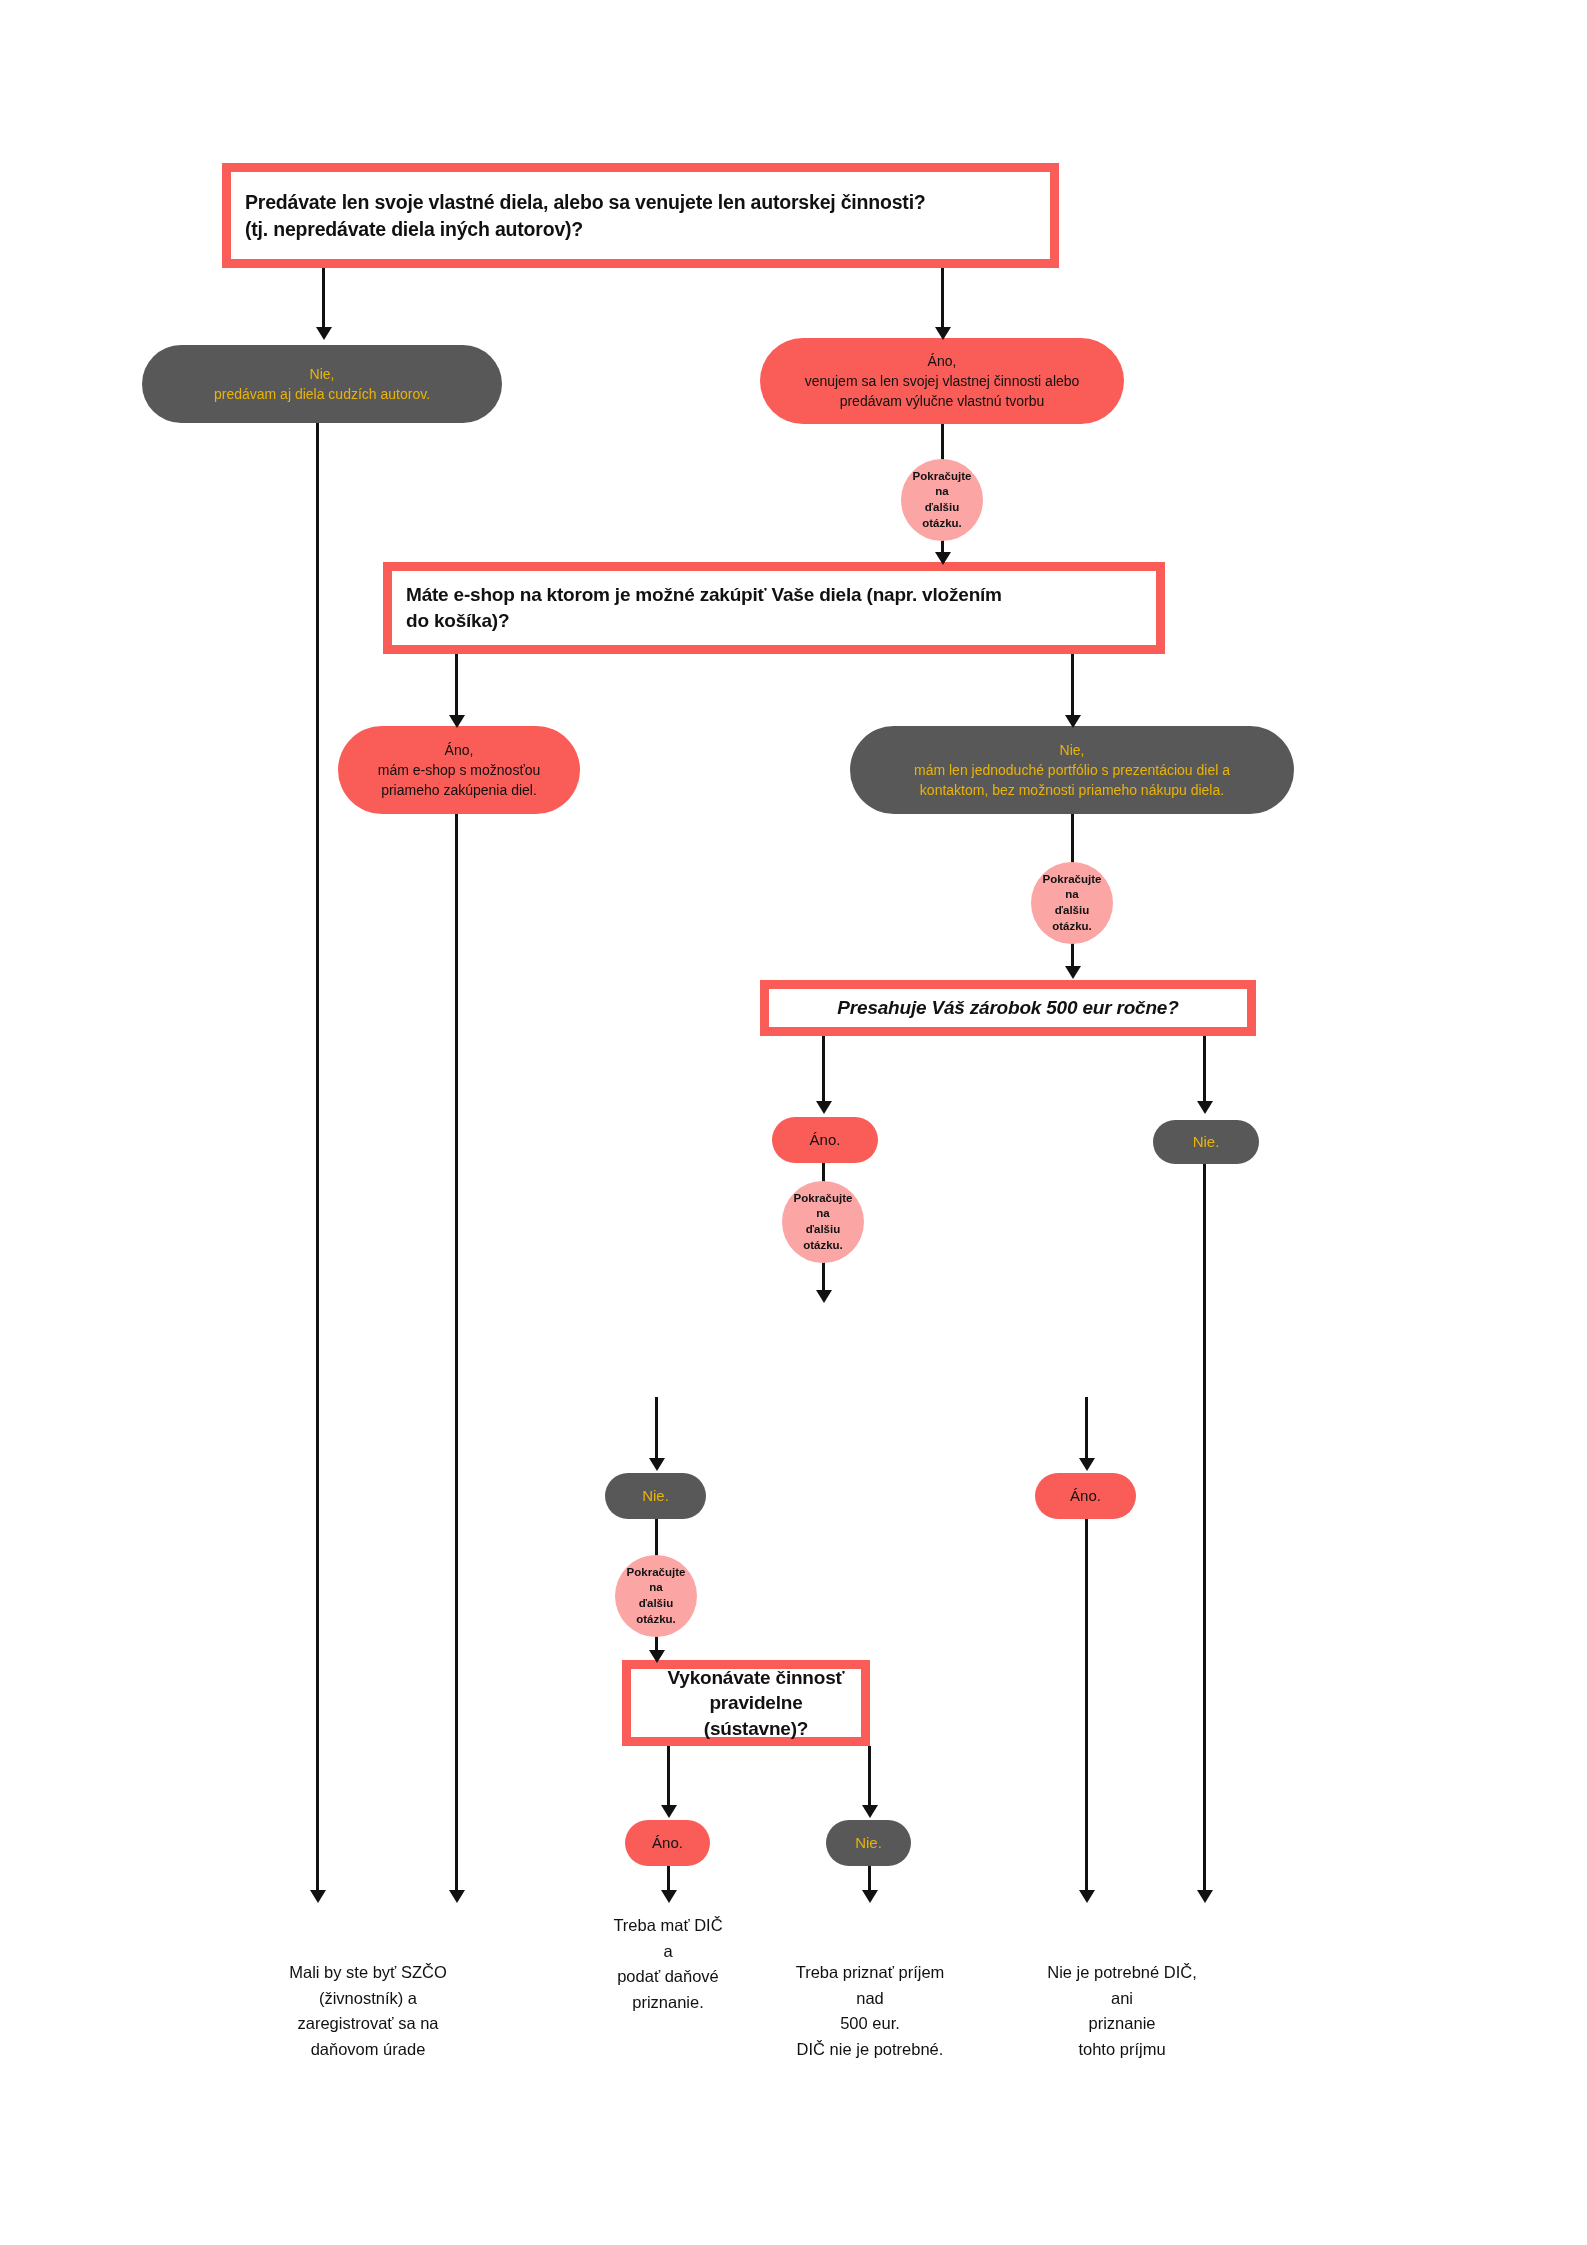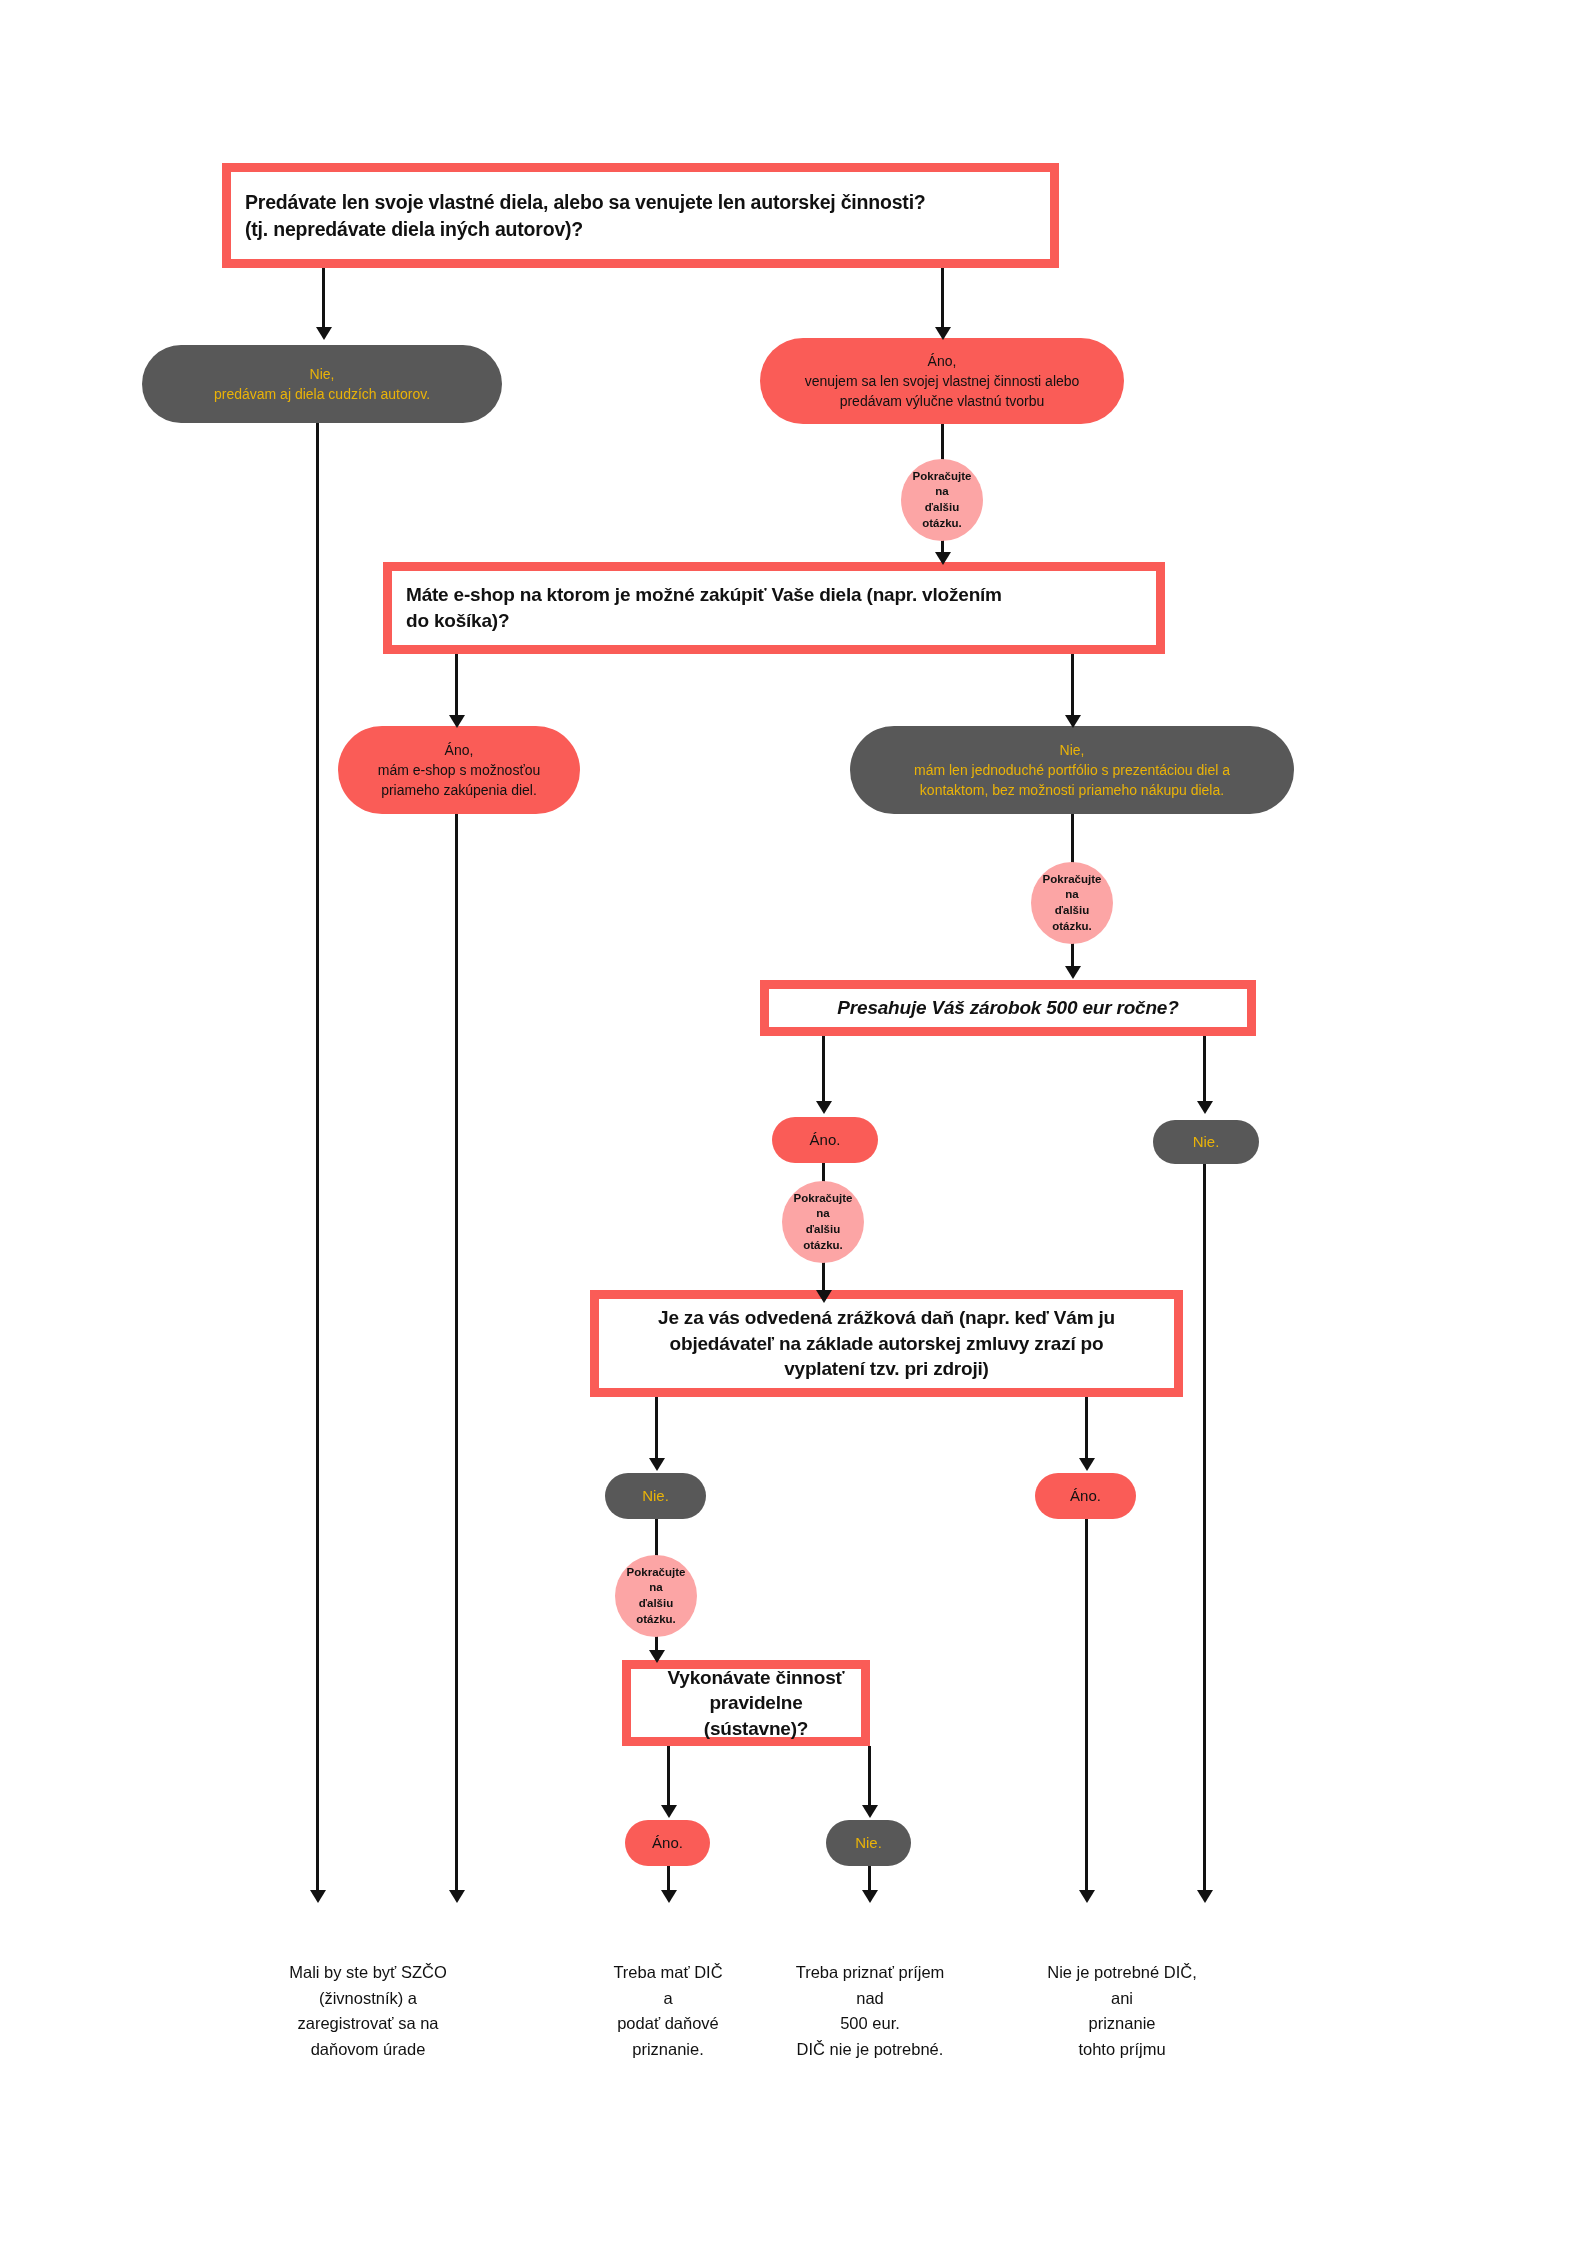--- a/index.html
+++ b/index.html
@@ -210,25 +210,20 @@
   <div class="circle" style="left:782px; top:1181px; width:82px; height:82px;">
     <span class="ctext">Pokračujte
 na
 ďalšiu
 otázku.</span>
   </div>
 
   <div class="vline" style="left:1203px; top:1164px; height:729px;"></div>
   <div class="arrowhead" style="left:1197px; top:1890px;"></div>
 
-  <div class="qbox center" style="left:590px; top:1290px; width:593px; height:107px; font-size:19px;">
-    <span class="qtext">Je za vás odvedená zrážková daň (napr. keď Vám ju
-objedávateľ na základe autorskej zmluvy  zrazí po
-vyplatení tzv. pri zdroji)</span>
-  </div>
 
   <div class="vline" style="left:655px; top:1397px; height:64px;"></div>
   <div class="arrowhead" style="left:649px; top:1458px;"></div>
 
   <div class="vline" style="left:1085px; top:1397px; height:64px;"></div>
   <div class="arrowhead" style="left:1079px; top:1458px;"></div>
 
   <div class="pill gray" style="left:605px; top:1473px; width:101px; height:46px; font-size:15px;">
     <span class="ptext">Nie.</span>
   </div>
@@ -273,21 +268,21 @@
   <div class="arrowhead" style="left:661px; top:1890px;"></div>
 
   <div class="vline" style="left:868px; top:1866px; height:27px;"></div>
   <div class="arrowhead" style="left:862px; top:1890px;"></div>
 
   <div class="outcome" style="left:240px; top:1960px; width:256px;">Mali by ste byť SZČO
 (živnostník) a
 zaregistrovať sa na
 daňovom úrade</div>
 
-  <div class="outcome" style="left:549px; top:1960px; width:238px;">Treba mať DIČ
+  <div class="outcome" style="left:549px; top:1913px; width:238px;">Treba mať DIČ
 a
 podať daňové
 priznanie.</div>
 
   <div class="outcome" style="left:762px; top:1960px; width:216px;">Treba priznať príjem
 nad
 500 eur.
 DIČ nie je potrebné.</div>
 
   <div class="outcome" style="left:1000px; top:1960px; width:244px;">Nie je potrebné DIČ,

